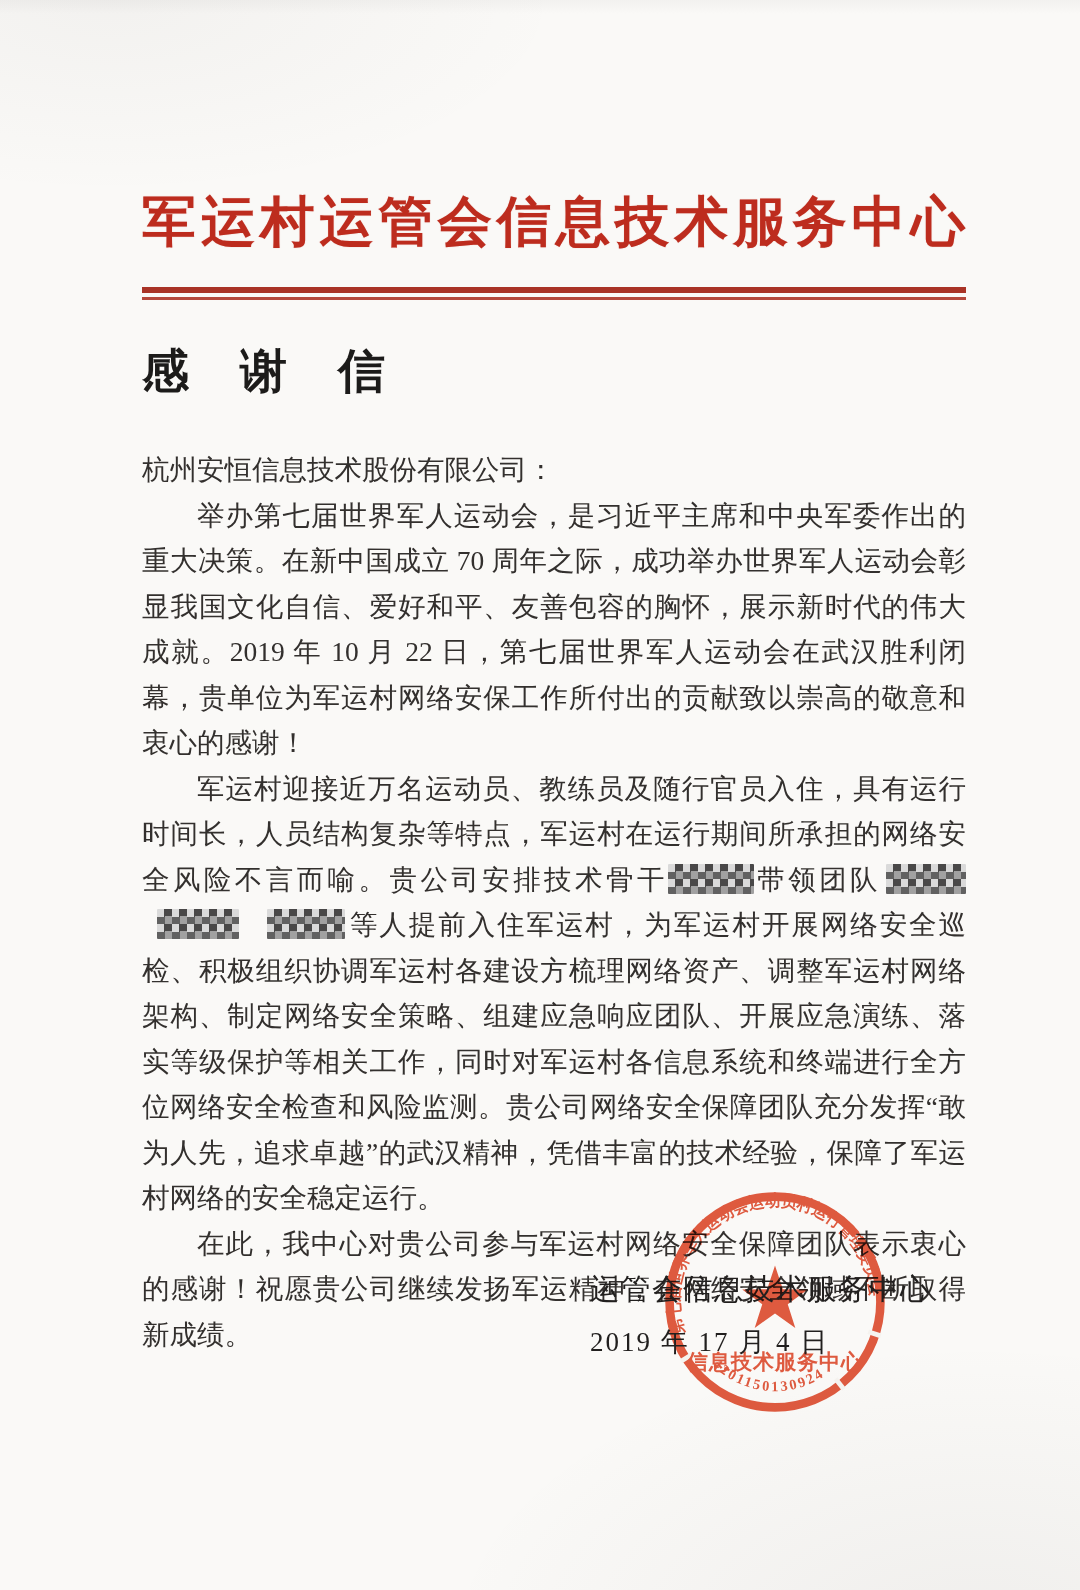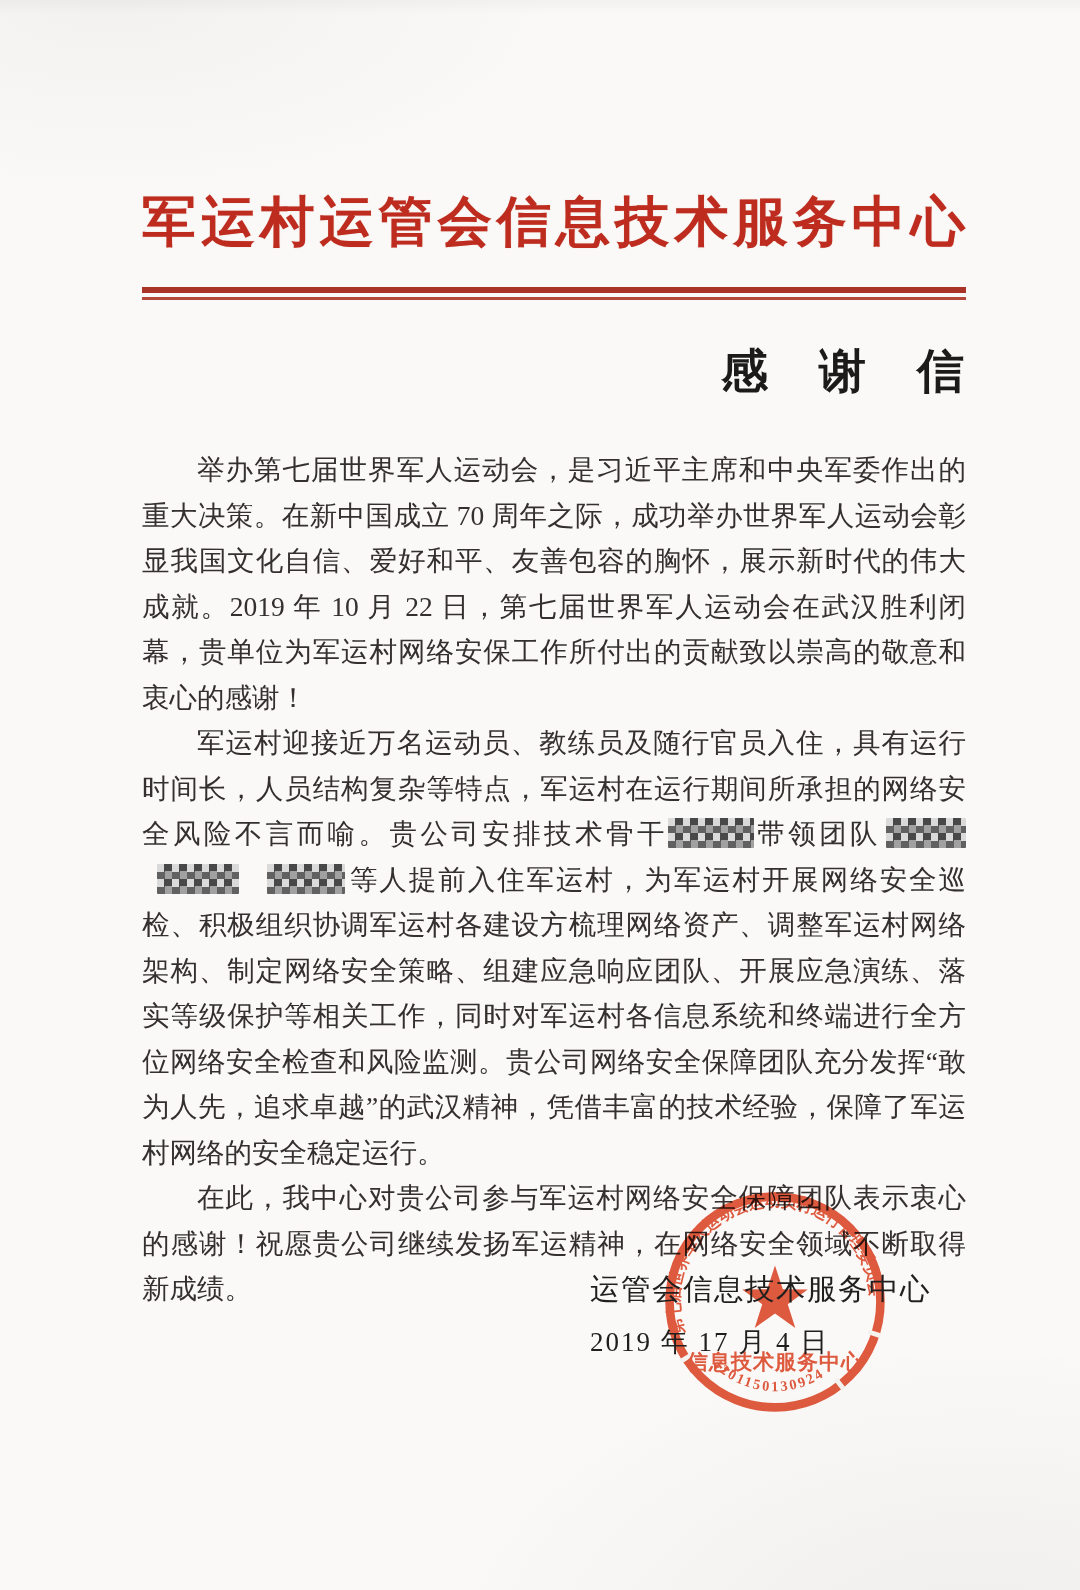--- a/index.html
+++ b/index.html
@@ -29,21 +29,21 @@
     text-shadow:0 0 1px rgba(189,44,30,.35);
   }
   .rule{
     margin-top:28px;
     height:4px;
     border-top:6px solid #a93326;
     border-bottom:3px solid #b5483c;
   }
   .letter-title{
     margin-top:40px;
-    text-align:right;
+    text-align:left;
     font-size:47px;
     font-weight:bold;
     color:#1c1b1a;
     letter-spacing:2px;
   }
   .body-text{
     margin-top:44px;
     font-size:27.5px;
     line-height:45.5px;
     text-align:justify;
@@ -81,20 +81,21 @@
 
   <div class="content">
 
     <div class="letterhead">军运村运管会信息技术服务中心</div>
 
     <div class="rule"></div>
 
     <div class="letter-title">感　谢　信</div>
 
     <div class="body-text">
+      <p class="salutation">杭州安恒信息技术股份有限公司：</p>
 
       <p class="para">举办第七届世界军人运动会，是习近平主席和中央军委作出的重大决策。在新中国成立 70 周年之际，成功举办世界军人运动会彰显我国文化自信、爱好和平、友善包容的胸怀，展示新时代的伟大成就。2019 年 10 月 22 日，第七届世界军人运动会在武汉胜利闭幕，贵单位为军运村网络安保工作所付出的贡献致以崇高的敬意和衷心的感谢！</p>
 
       <p class="para"><span>军运村迎接近万名运动员、教练员及随行官员入住，具有运行时间长，人员结构复杂等特点，军运村在运行期间所承担的网络安全风险不言而喻。贵公司安排技术骨干</span><span class="redact" style="width:86px"></span><span>带领团队</span><span class="redact" style="width:80px;margin-left:5px"></span><span class="redact" style="width:82px;margin-left:15px"></span><span class="redact" style="width:78px;margin-left:28px;margin-right:3px"></span><span>等人提前入住军运村，为军运村开展网络安全巡检、积极组织协调军运村各建设方梳理网络资产、调整军运村网络架构、制定网络安全策略、组建应急响应团队、开展应急演练、落实等级保护等相关工作，同时对军运村各信息系统和终端进行全方位网络安全检查和风险监测。贵公司网络安全保障团队充分发挥“敢为人先，追求卓越”的武汉精神，凭借丰富的技术经验，保障了军运村网络的安全稳定运行。</span></p>
 
       <p class="para">在此，我中心对贵公司参与军运村网络安全保障团队表示衷心的感谢！祝愿贵公司继续发扬军运精神，在网络安全领域不断取得新成绩。</p>
     </div>
   </div>
 
   <div class="seal-wrap">

